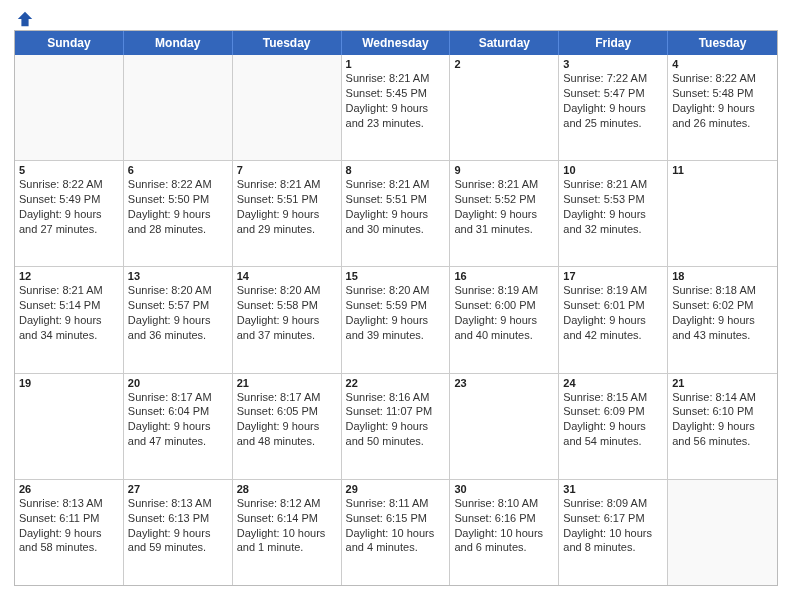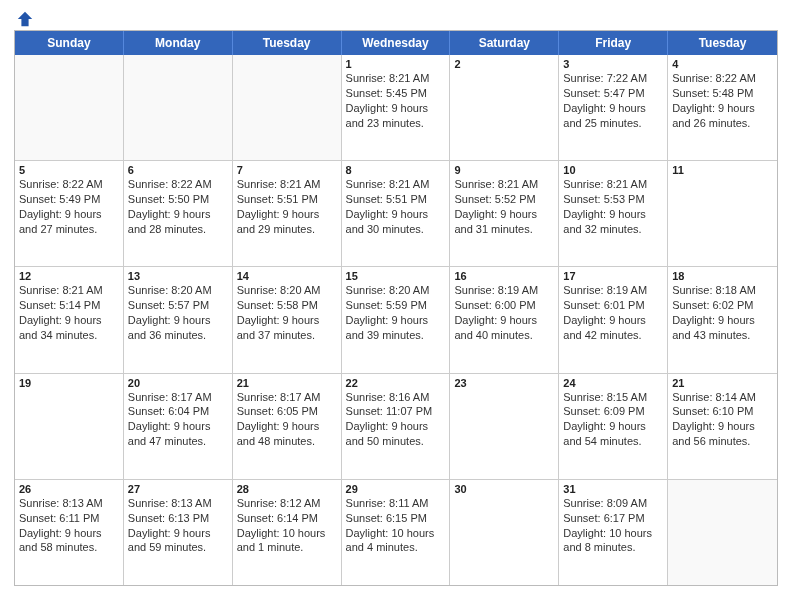--- a/index.html
+++ b/index.html
@@ -341,20 +341,24 @@
           </div>
           <div class="cal-cell">
             <div class="day-num">29</div>
             <div class="cell-info">Sunrise: 8:11 AM
 Sunset: 6:15 PM
 Daylight: 10 hours
 and 4 minutes.</div>
           </div>
           <div class="cal-cell">
             <div class="day-num">30</div>
+            <div class="cell-info">Sunrise: 8:10 AM
+Sunset: 6:16 PM
+Daylight: 10 hours
+and 6 minutes.</div>
           </div>
           <div class="cal-cell">
             <div class="day-num">31</div>
             <div class="cell-info">Sunrise: 8:09 AM
 Sunset: 6:17 PM
 Daylight: 10 hours
 and 8 minutes.</div>
           </div>
           <div class="cal-cell empty"></div>
         </div>

